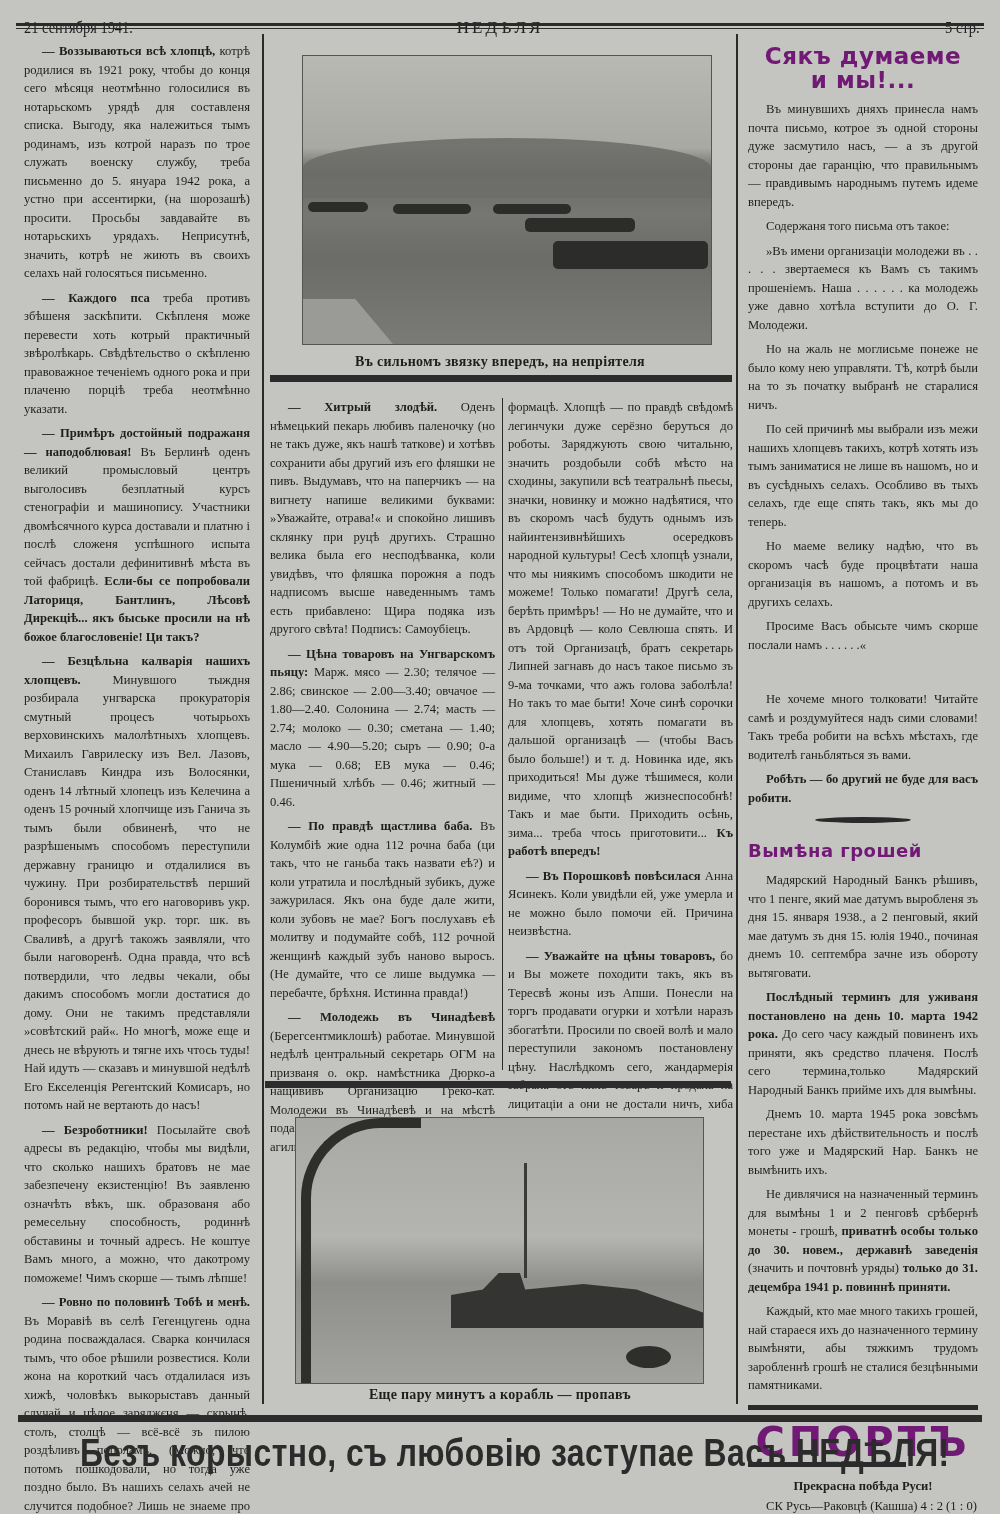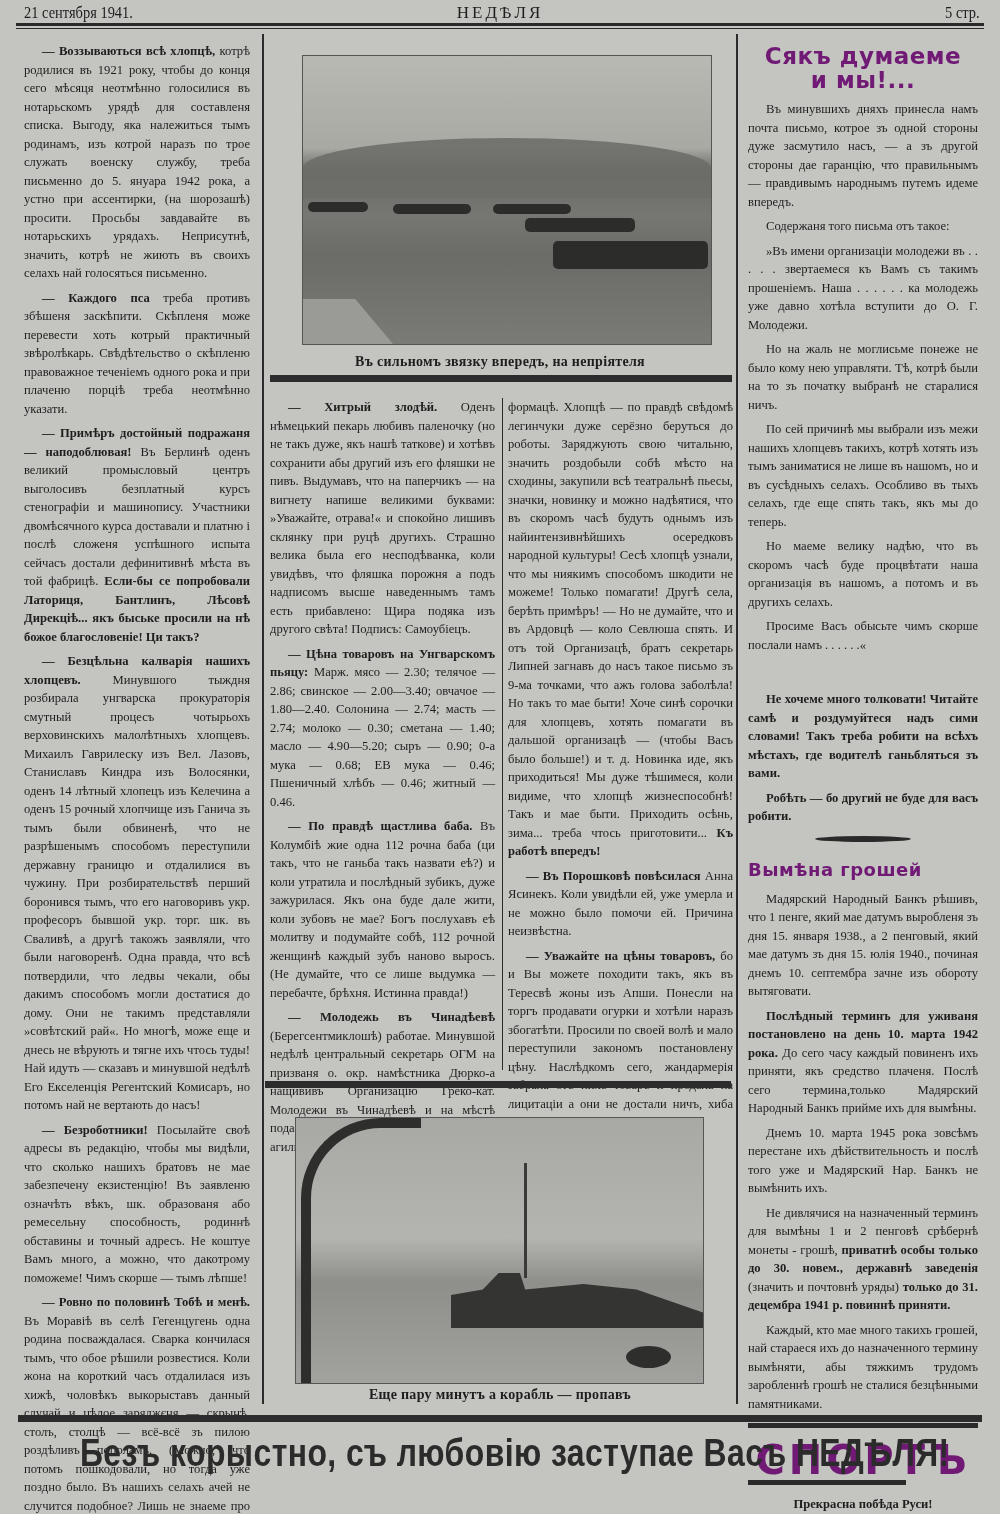--- a/index.html
+++ b/index.html
@@ -4,21 +4,21 @@
 <style>
   html, body { margin:0; padding:0; }
   body {
     width:1000px; height:1514px; overflow:hidden;
     background:#c4c4c0;
     font-family:"Liberation Serif","DejaVu Serif",serif;
     color:#1e1e1e;
     position:relative;
   }
   .masthead {
-    position:absolute; left:0; top:1px; width:1000px; height:32px;
+    position:absolute; left:0; top:16px; width:1000px; height:32px;
   }
   .masthead .date { position:absolute; left:24px; top:2px; font-size:17px; font-family:"Liberation Serif",serif; transform:scaleX(0.85); transform-origin:left; }
   .masthead .title { position:absolute; left:0; width:1000px; top:2px; text-align:center; font-size:17px; letter-spacing:3px; }
   .masthead .page { position:absolute; right:20px; top:2px; font-size:17px; transform:scaleX(0.85); transform-origin:right; }
   .rule-double { position:absolute; left:16px; right:16px; top:23px; height:6px; border-top:3px solid #2a2a2a; border-bottom:1px solid #2a2a2a; box-sizing:border-box; }
 
   .col { position:absolute; font-size:12.6px; line-height:18.5px; text-align:justify; }
   .col p { margin:0 0 6px 0; text-indent:18px; hyphens:auto; }
   .col b { font-weight:bold; }
   .col1 { left:24px; top:42px; width:226px; }
@@ -136,21 +136,21 @@
       <div>Сякъ думаеме</div>
       <div>и мы!...</div>
     </div>
     <p>Въ минувшихъ дняхъ принесла намъ почта письмо, котрое зъ одной стороны дуже засмутило насъ, — а зъ другой стороны дае гаранцію, что правильнымъ — правдивымъ народнымъ путемъ идеме впередъ.</p>
     <p>Содержаня того письма отъ такое:</p>
     <p>»Въ имени организаціи молодежи въ . . . . . звертаемеся къ Вамъ съ такимъ прошеніемъ. Наша . . . . . . ка молодежь уже давно хотѣла вступити до О. Г. Молодежи.</p>
     <p>Но на жаль не моглисьме понеже не было кому нею управляти. Тѣ, котрѣ были на то зъ початку выбранѣ не старалися ничъ.</p>
     <p>По сей причинѣ мы выбрали изъ межи нашихъ хлопцевъ такихъ, котрѣ хотять изъ тымъ заниматися не лише въ нашомъ, но и въ сусѣдныхъ селахъ. Особливо въ тыхъ селахъ, где еще спять такъ, якъ мы до теперь.</p>
     <p>Но маеме велику надѣю, что въ скоромъ часѣ буде процвѣтати наша организація въ нашомъ, а потомъ и въ другихъ селахъ.</p>
     <p>Просиме Васъ обысьте чимъ скорше послали намъ . . . . . .«</p>
-    <p style="font-weight:bold;margin-top:36px;">Не хочеме много толковати! Читайте самѣ и роздумуйтеся надъ сими словами! Такъ треба робити на всѣхъ мѣстахъ, где водителѣ ганьбляться зъ вами.</p>
+    <p style="font-weight:normal;margin-top:36px;">Не хочеме много толковати! Читайте самѣ и роздумуйтеся надъ сими словами! Такъ треба робити на всѣхъ мѣстахъ, где водителѣ ганьбляться зъ вами.</p>
     <p style="font-weight:bold;">Робѣть — бо другий не буде для васъ робити.</p>
     <div class="spindle"></div>
   </div>
 
   <div>
     <div class="headline-sans h-vymena">Вымѣна грошей</div>
     <p>Мадярский Народный Банкъ рѣшивъ, что 1 пенге, який мае датумъ выробленя зъ дня 15. января 1938., а 2 пенговый, який мае датумъ зъ дня 15. юлія 1940., починая днемъ 10. септембра зачне изъ обороту вытяговати.</p>
     <p><b>Послѣдный терминъ для уживаня постановлено на день 10. марта 1942 рока.</b><span> До сего часу каждый повиненъ ихъ приняти, якъ средство плаченя. Послѣ сего термина,только Мадярский Народный Банкъ прийме ихъ для вымѣны.</span></p>
     <p>Днемъ 10. марта 1945 рока зовсѣмъ перестане ихъ дѣйствительность и послѣ того уже и Мадярский Нар. Банкъ не вымѣнить ихъ.</p>
     <p><span>Не дивлячися на назначенный терминъ для вымѣны 1 и 2 пенговѣ срѣбернѣ монеты - грошѣ, </span><b>приватнѣ особы только до 30. новем., державнѣ заведенія</b><span> (значить и почтовнѣ уряды) </span><b>только до 31. децембра 1941 р. повиннѣ приняти.</b></p>

